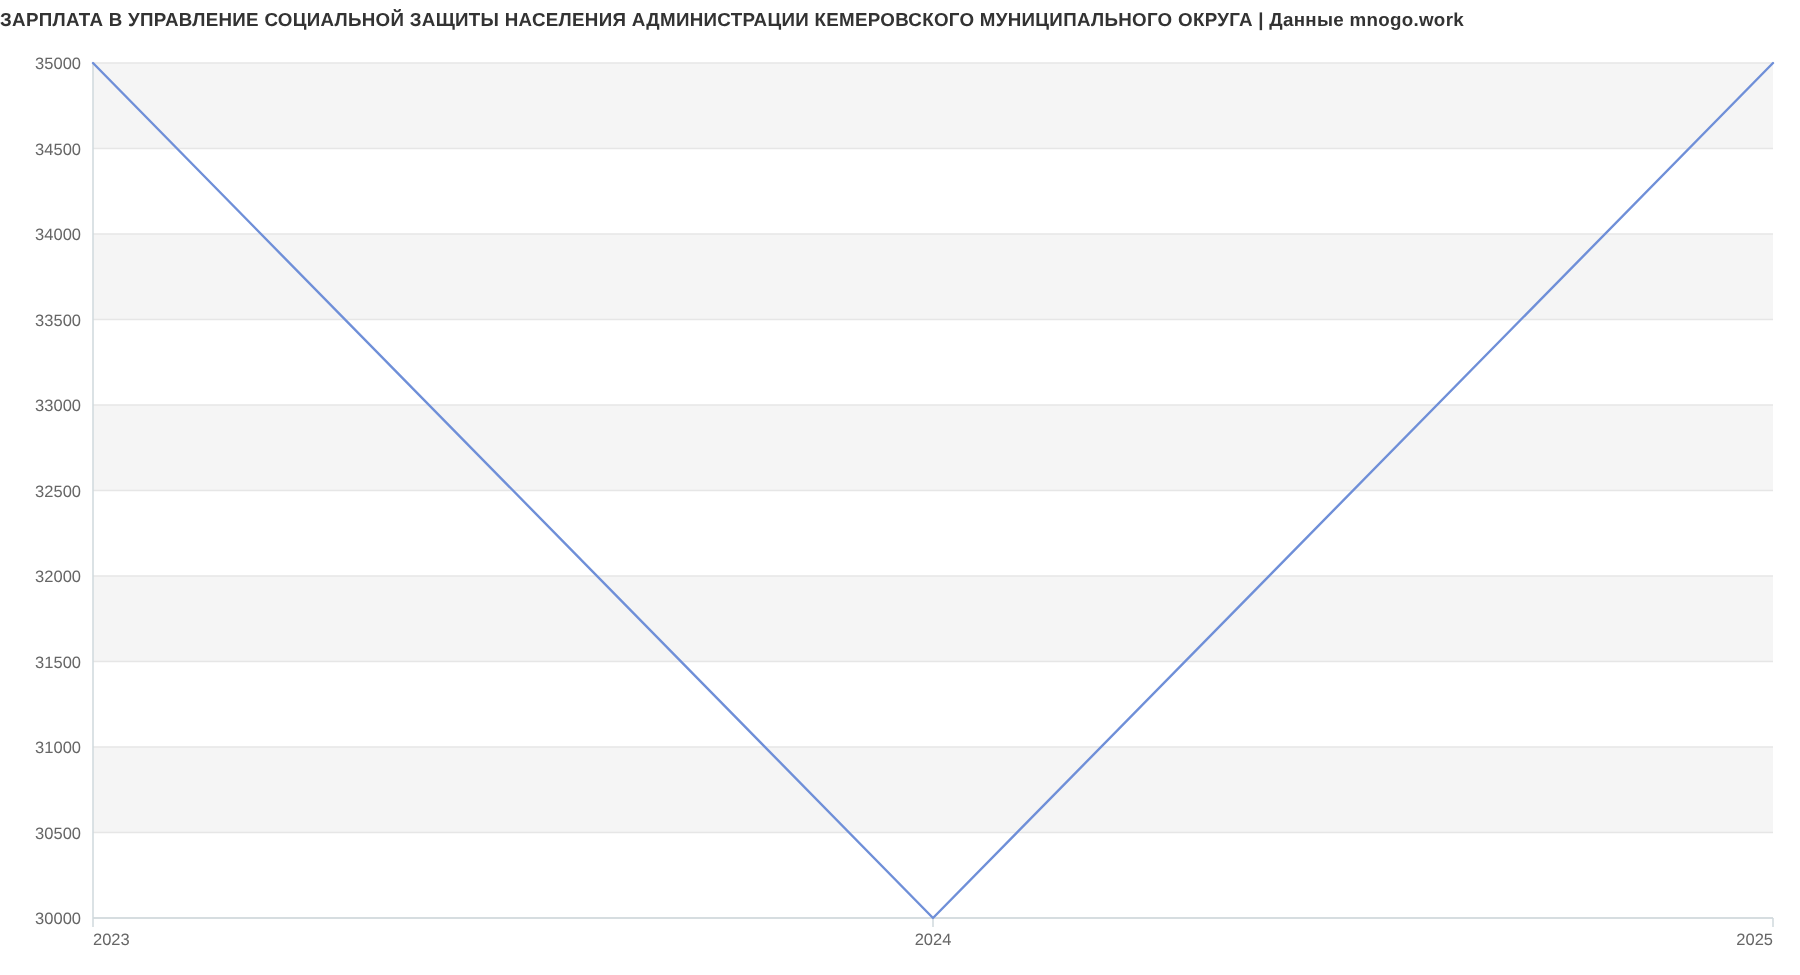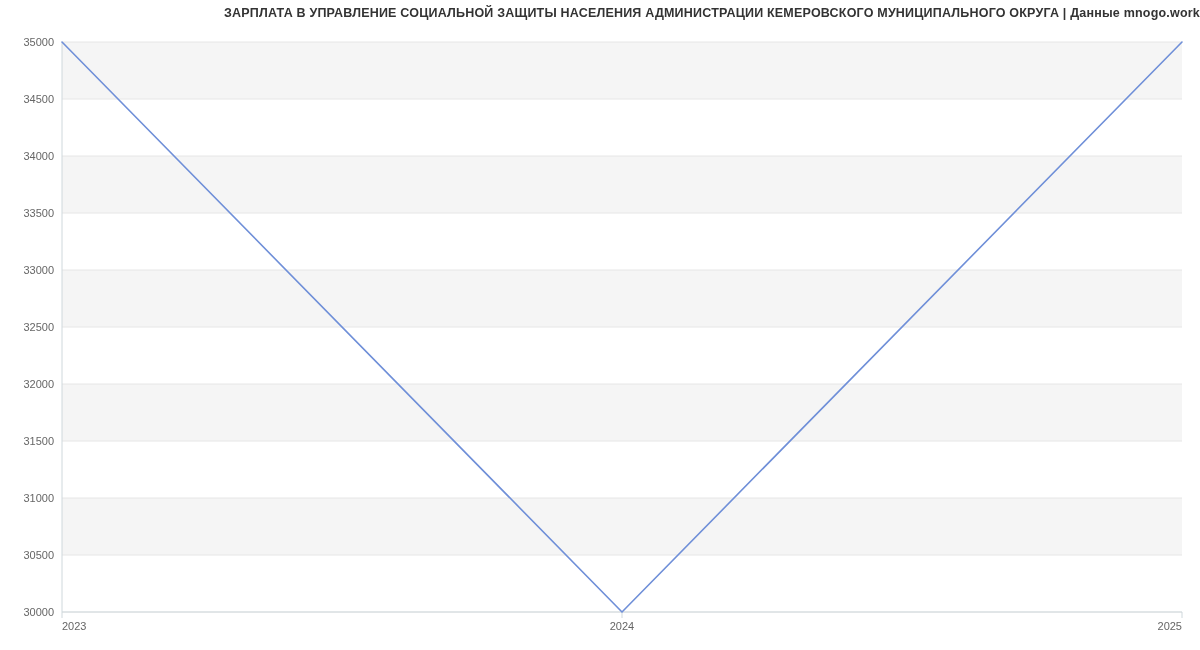--- a/index.html
+++ b/index.html
@@ -14,21 +14,21 @@
   .chart-wrap {
     position: relative;
     width: 1200px;
     height: 650px;
   }
   .title {
     position: absolute;
     top: 6px;
     left: 0;
     right: 0;
-    text-align: right;
+    text-align: left;
     font-size: 12.5px;
     font-weight: 600;
     color: #333;
     letter-spacing: 0.2px;
   }
   svg { display: block; }
   .grid-band { fill: #f5f5f5; }
   .grid-line { stroke: #e6e6e6; stroke-width: 1; }
   .axis-line { stroke: #cfd8dc; stroke-width: 1; }
   .tick-text {

